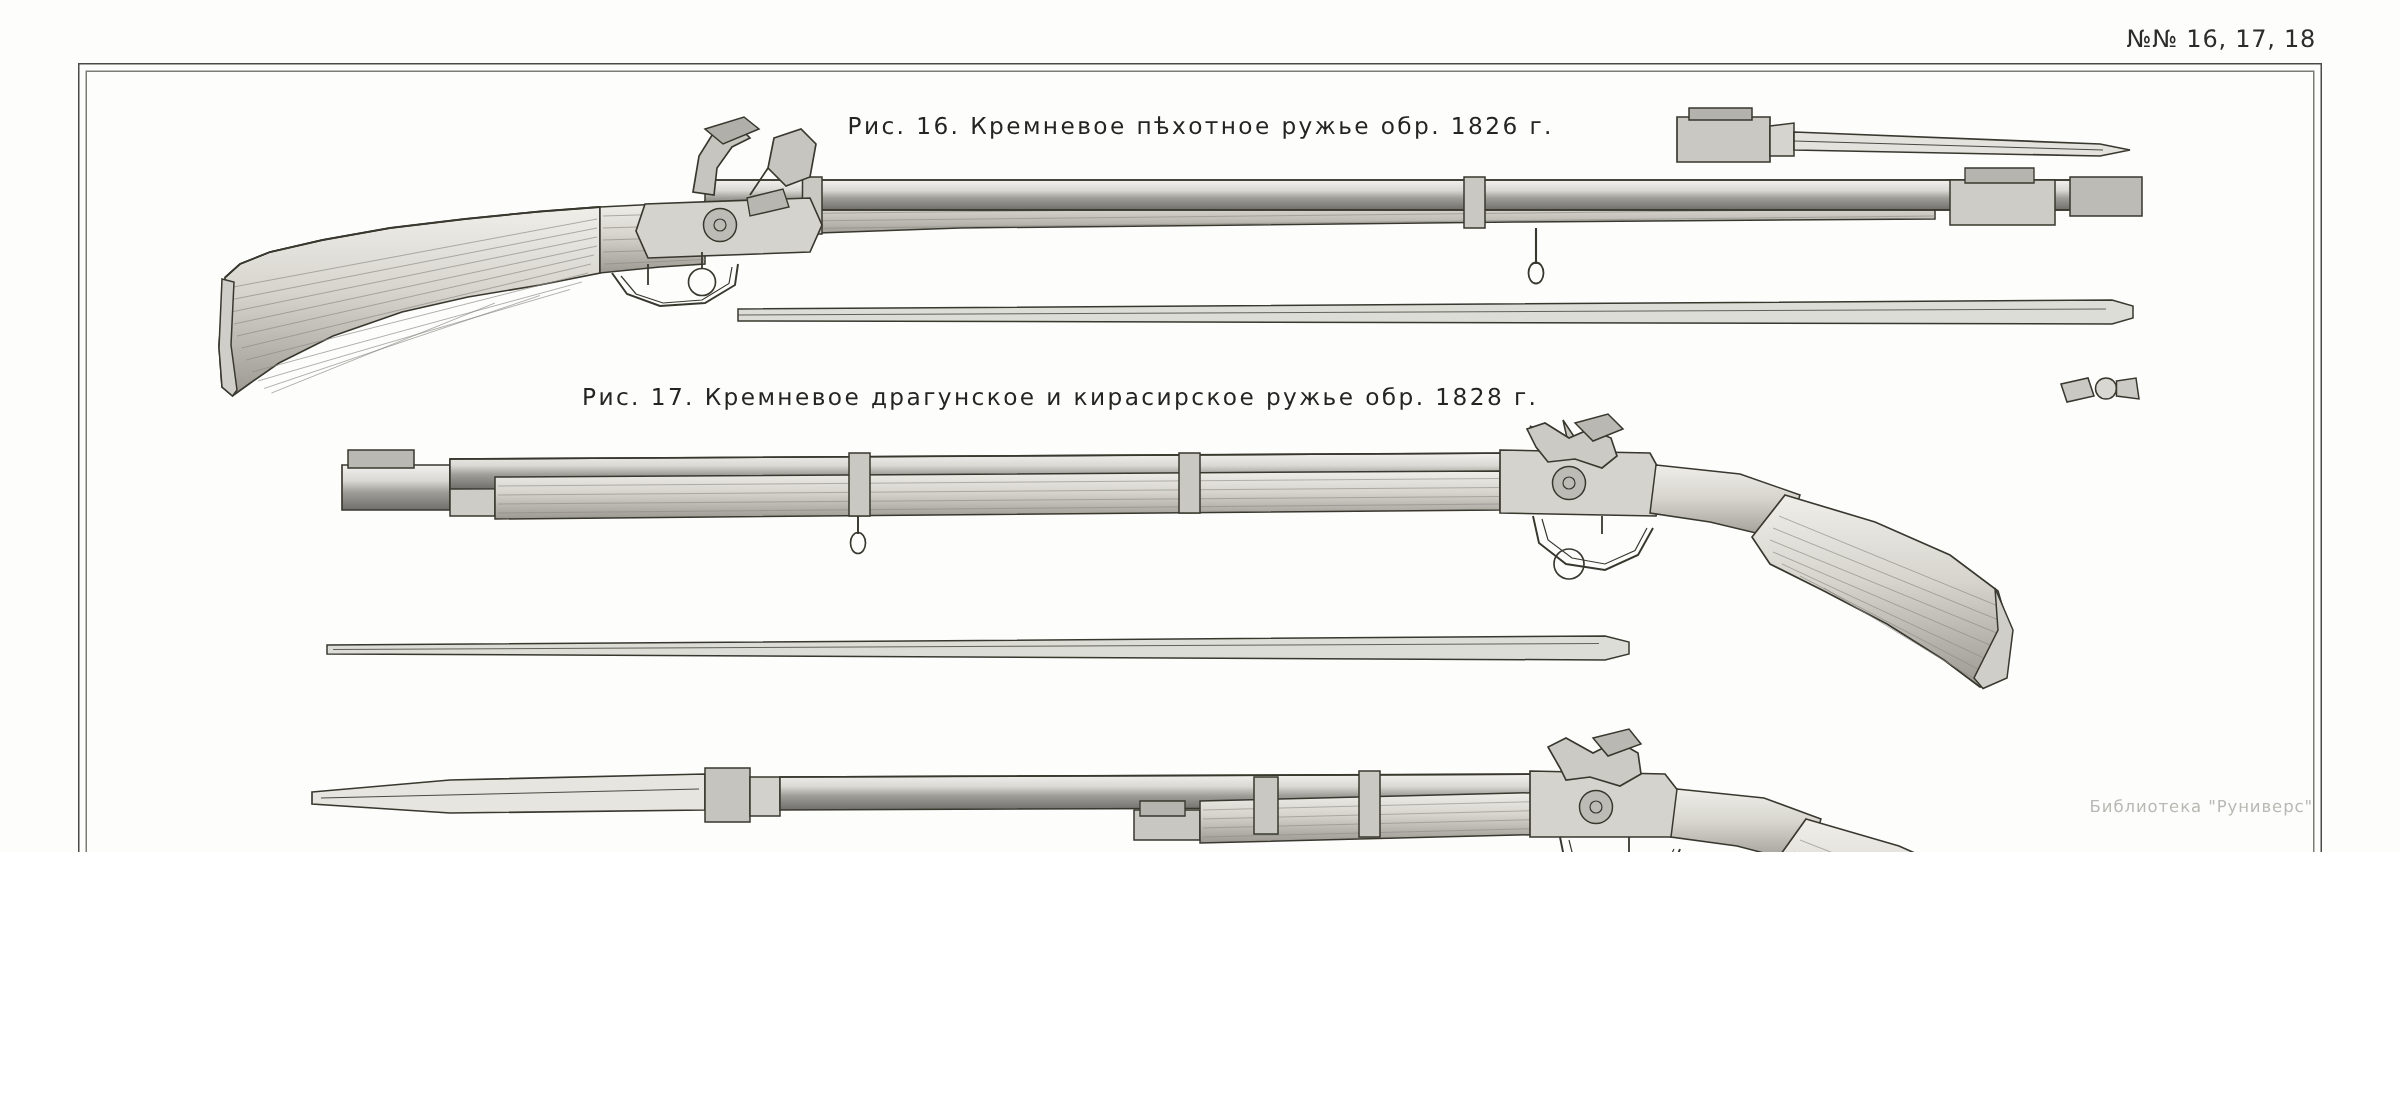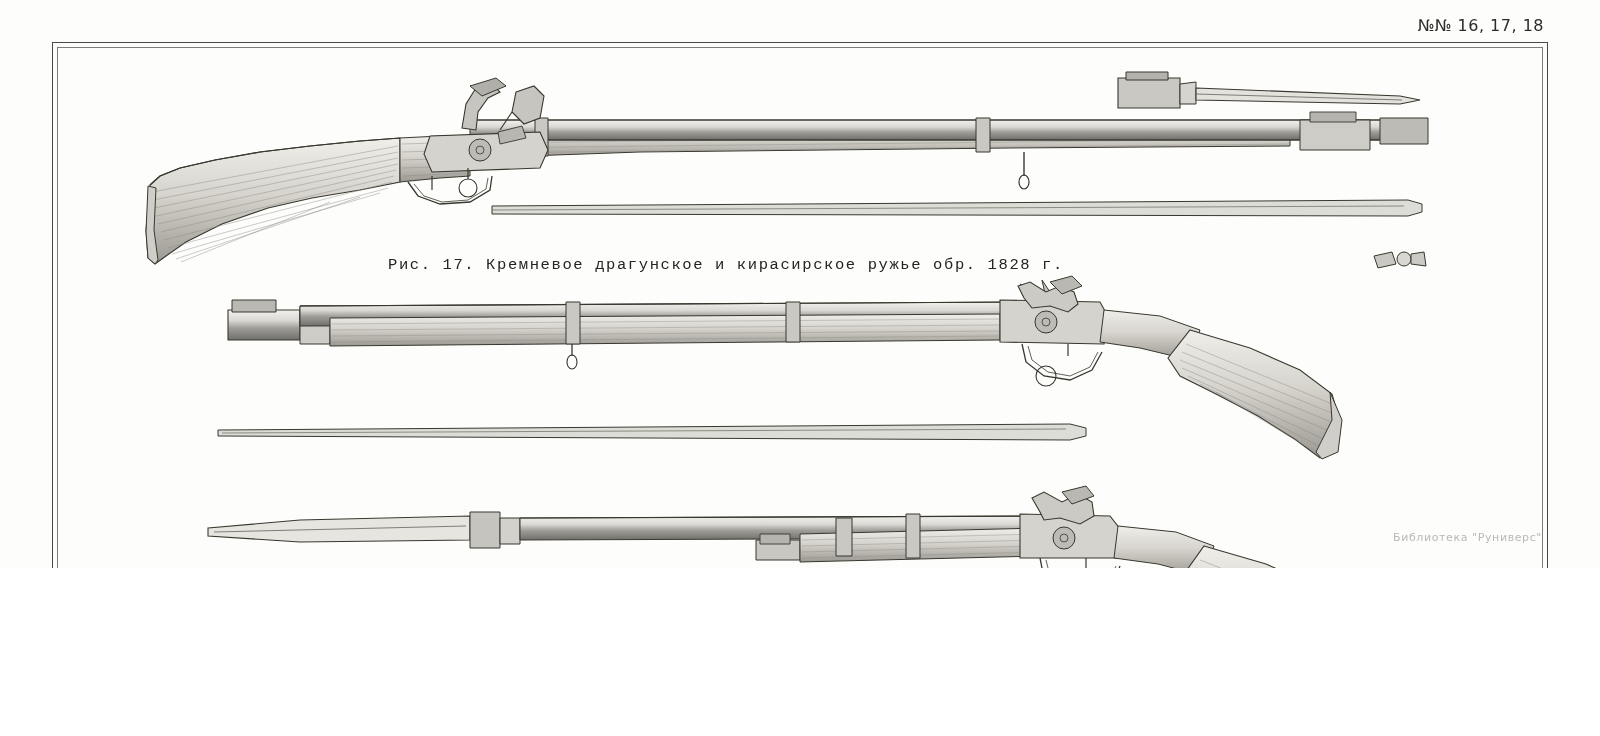--- a/index.html
+++ b/index.html
@@ -44,21 +44,21 @@
     white-space: nowrap;
   }
   .caption {
     position: absolute;
     font-size: 15.5px;
     letter-spacing: 1.6px;
     color: #242421;
     white-space: nowrap;
   }
   .cap1 { left: 565px; top: 75px; }
-  .cap2 { left: 388px; top: 256px; font-family: Liberation Mono, monospace; }
+  .cap2 { left: 388px; top: 256px; }
   .cap3 { left: 418px; top: 474px; }
   .library-mark {
     position: absolute;
     right: 58px;
     bottom: 24px;
     font-size: 11px;
     color: #b9b9b4;
     letter-spacing: 0.6px;
     white-space: nowrap;
   }
@@ -317,17 +317,18 @@
       </g>
 
       <g stroke="#39382f" fill="none">
         <path d="M1122 642 L1134 638 L1140 650 L1128 656 Z" fill="#c9c8c2" stroke-width="1"></path>
         <circle cx="1144" cy="648" r="7" fill="#d8d7d1" stroke-width="1"></circle>
         <path d="M1150 642 L1160 640 L1162 656 L1150 654 Z" fill="#cbcac4" stroke-width="1"></path>
       </g>
     </svg>
   </div>
 
+  <div class="caption cap1">Рис. 16. Кремневое пѣхотное ружье обр. 1826 г.</div>
   <div class="caption cap2">Рис. 17. Кремневое драгунское и кирасирское ружье обр. 1828 г.</div>
 
   <div class="library-mark">Библиотека "Руниверс"</div>
 
 </div>
 
 </body></html>

